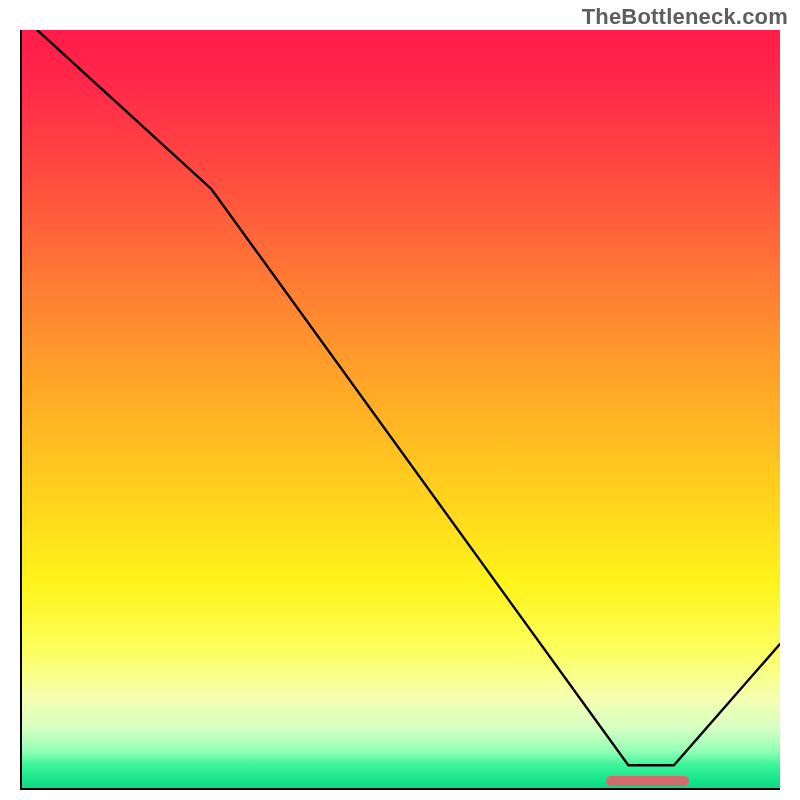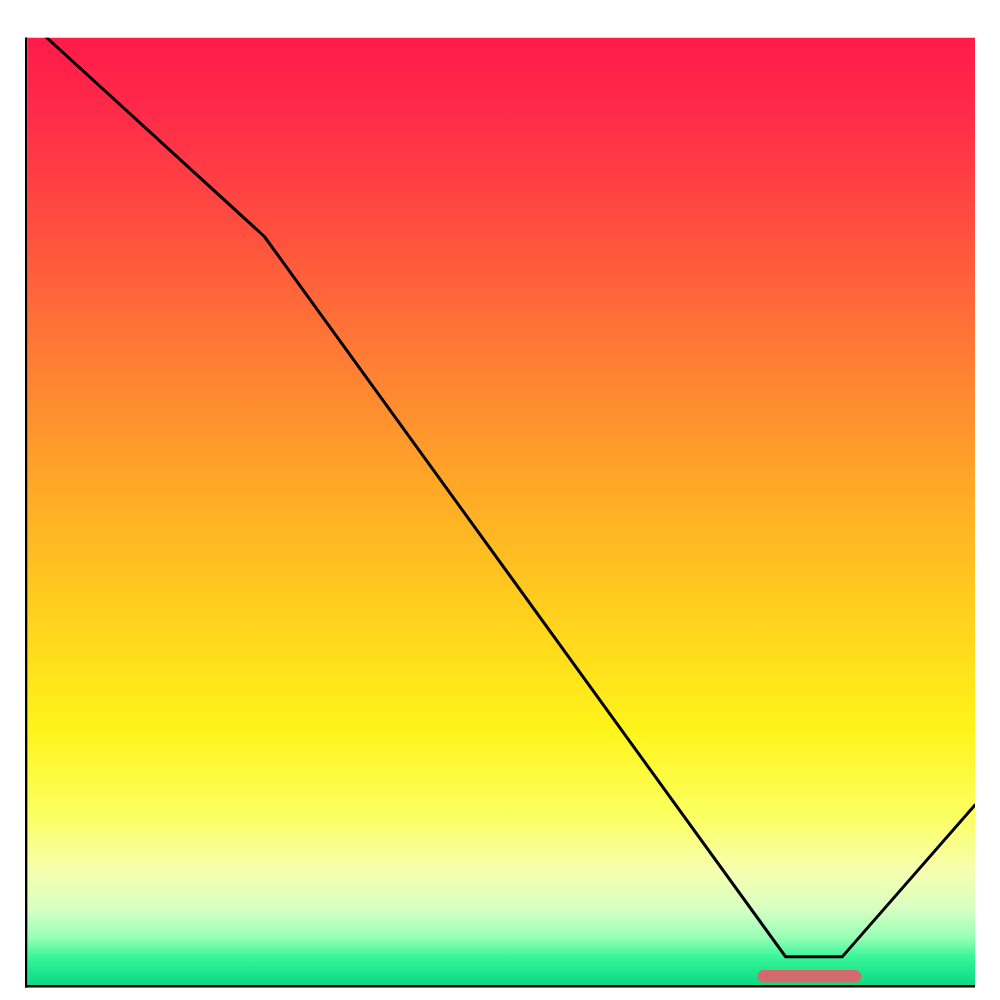--- a/index.html
+++ b/index.html
@@ -83,20 +83,21 @@
     height: 10px;
     background: #d36a6b;
     border-radius: 5px / 5px;
   }
 </style>
 </head>
 <body>
 
 <div class="container">
 
+  <div class="watermark">TheBottleneck.com</div>
 
   <div class="plot-frame">
     <div class="plot-area">
 
       <div class="gradient-fill"></div>
 
       <svg class="curve" viewBox="0 0 758 758" preserveAspectRatio="none">
         <path id="curve-path" fill="none" stroke="#000000" stroke-width="2.4" stroke-linejoin="round" stroke-linecap="round" d="M15.2 0.0 L189.5 159.2 L606.4 735.3 L651.9 735.3 L758.0 614.0"></path>
       </svg>
 

